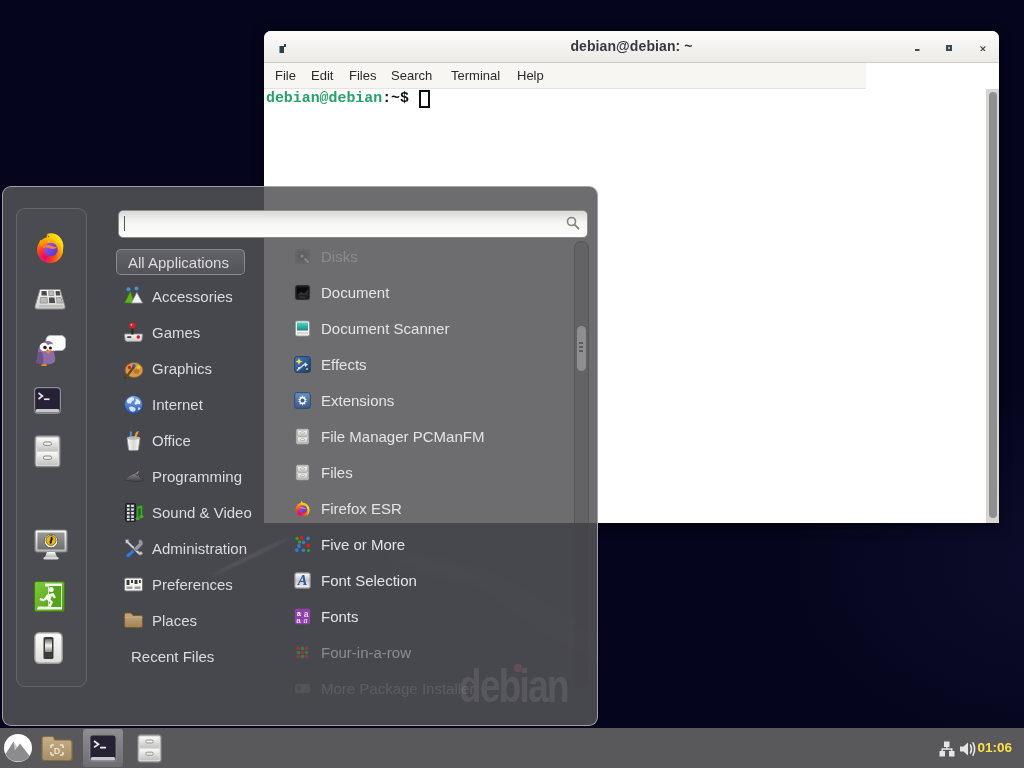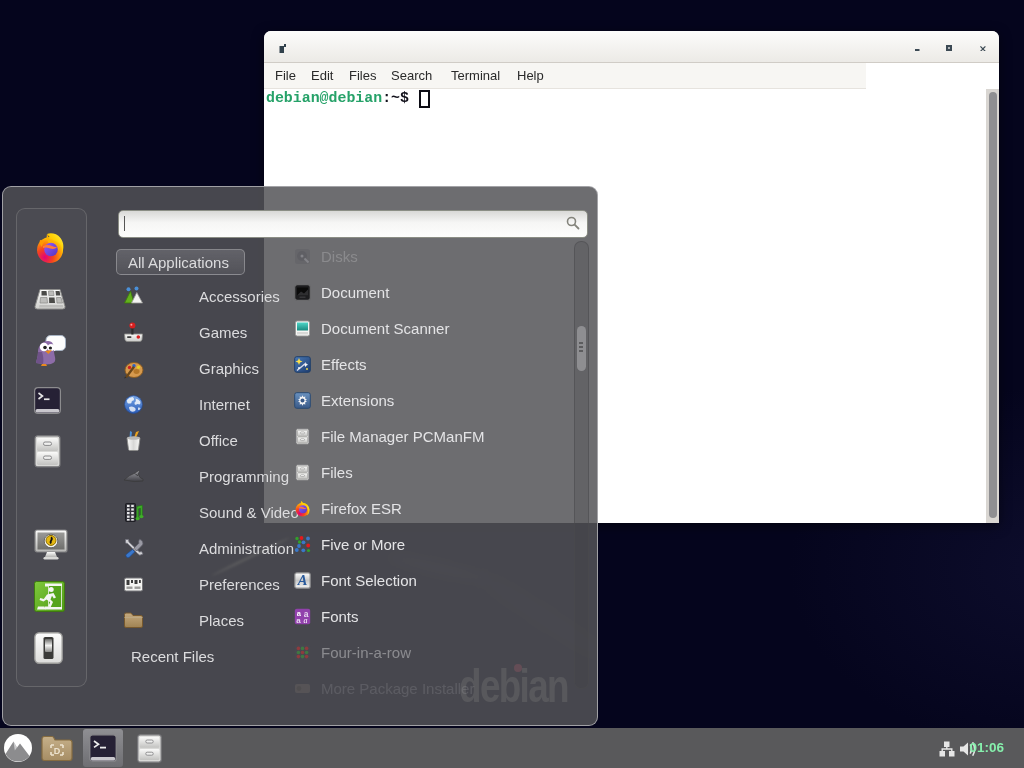--- a/index.html
+++ b/index.html
@@ -34,47 +34,48 @@
     border:1.5px solid rgba(170,170,174,0.9);border-radius:9px;}
   #sidebox{left:13px;top:21px;width:69px;height:477px;border:1px solid rgba(125,125,128,0.55);
     border-radius:9px;background:rgba(255,255,255,0.025);}
   .sic{position:absolute;left:31px;}
   #search{left:115px;top:23px;width:468px;height:26px;border:1px solid #8b8e85;border-radius:5px;
     background:linear-gradient(#d9d9d7 0%,#f6f6f5 45%,#fdfdfc 100%);}
   #scur{left:121px;top:29px;width:1px;height:15px;background:#555;}
   #allapps{left:113px;top:61.5px;width:129px;height:26px;border:1px solid rgba(168,168,172,0.6);
     border-radius:5px;background:linear-gradient(rgba(150,150,155,0.35),rgba(120,120,125,0.25));
     color:#dcdcde;font-size:15px;line-height:26px;padding-left:11px;box-sizing:border-box;}
-  .cat{position:absolute;left:120px;height:22px;display:flex;align-items:center;gap:47px;}
+  .cat{position:absolute;left:120px;height:22px;display:flex;align-items:center;}
   .cat .lbl{margin-left:8px;font-size:15px;color:#dcdcde;white-space:nowrap;}
   .app{position:absolute;left:291px;height:22px;display:flex;align-items:center;}
   .app .lbl{margin-left:10px;font-size:15px;color:#e4e4e6;white-space:nowrap;}
   #msbt{left:571px;top:54px;width:13px;height:446px;border:1px solid rgba(75,75,79,0.55);
     border-radius:7px;background:rgba(66,66,70,0.22);}
   #msbh{left:573.5px;top:139px;width:9px;height:45px;border-radius:4.5px;background:#8e8e91;}
   
   #bar{left:0;top:728px;width:1024px;height:40px;background:#59595b;}
-  #clock{right:20px;top:0;height:36px;line-height:40px;font-size:13.5px;font-weight:bold;color:#86efac;}
+  #clock{right:12px;top:0;height:36px;line-height:40px;font-size:13.5px;font-weight:bold;color:#fde047;}
   #activewin{left:83px;top:1px;width:40px;height:38px;border-radius:3px;
     background:linear-gradient(#8f8f93,#6e6e72);}
 </style>
 </head>
 <body>
 <div class="abs" id="wall">
   <div class="abs" style="left:0;top:520px;width:597px;height:207px;overflow:hidden;">
   <div class="streak" style="left:212px;top:54px;width:86px;height:3px;background:rgba(216,216,190,0.5);filter:blur(1.2px);transform:rotate(-26deg);"></div>
   <div class="streak" style="left:390px;top:33px;width:100px;height:8px;background:rgba(170,170,188,0.12);filter:blur(5px);transform:rotate(13deg);"></div>
   <div class="streak" style="left:480px;top:50px;width:150px;height:11px;background:rgba(150,150,172,0.08);filter:blur(7px);transform:rotate(33deg);"></div>
   </div>
   <div class="abs" id="dwm">debian</div>
   <div class="abs" style="left:513.5px;top:664px;width:8px;height:8px;border-radius:50%;background:#c32a52;"></div>
 </div>
 
 <div class="abs" id="term">
   <div class="abs" id="ttl">
+    <div class="t">debian@debian: ~</div>
     <svg class="abs" style="left:15px;top:13px" width="7" height="9" viewBox="0 0 7 9">
         <rect x="0.5" y="2" width="4.5" height="7" fill="#31414c"></rect>
         <rect x="5" y="0" width="2" height="3" fill="#31414c"></rect>
       </svg>
     <svg class="abs" style="left:651px;top:17.5px" width="4.5" height="2.5" viewBox="0 0 4.5 2.5">
         <rect width="4.5" height="2.5" fill="#3c4a54"></rect>
       </svg>
     <svg class="abs" style="left:682px;top:14px" width="6" height="6" viewBox="0 0 6 6">
         <rect width="6" height="6" fill="#3c4a54"></rect>
         <rect x="2.2" y="2.2" width="1.6" height="1.6" fill="#f4f4f4"></rect>

